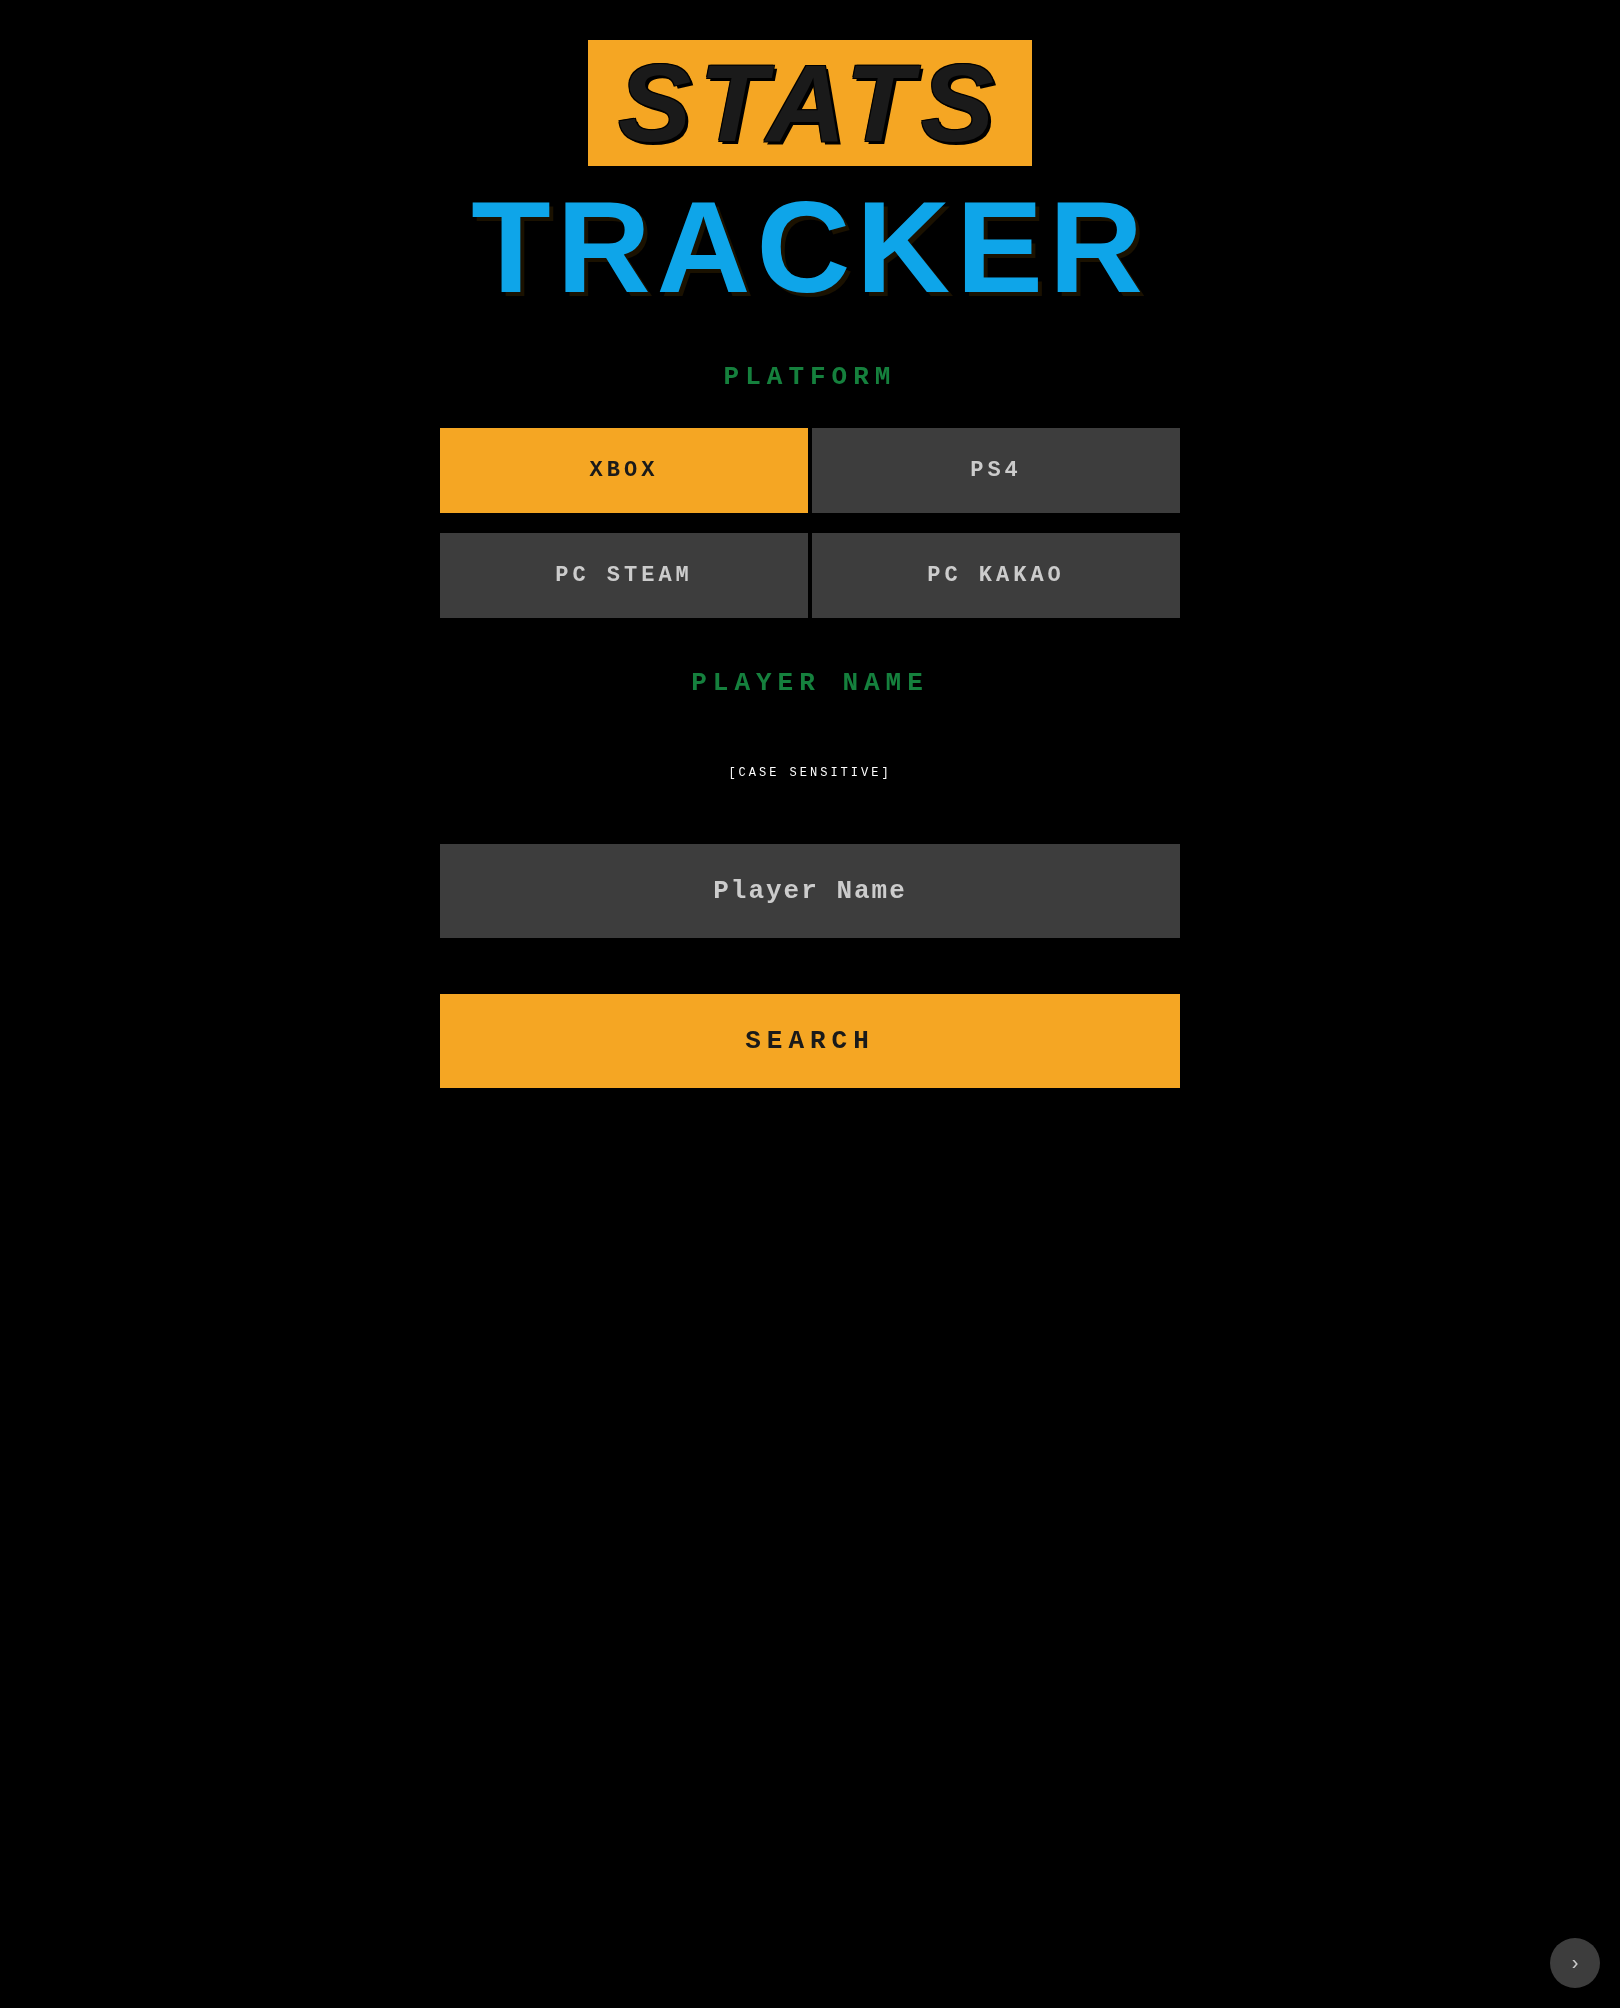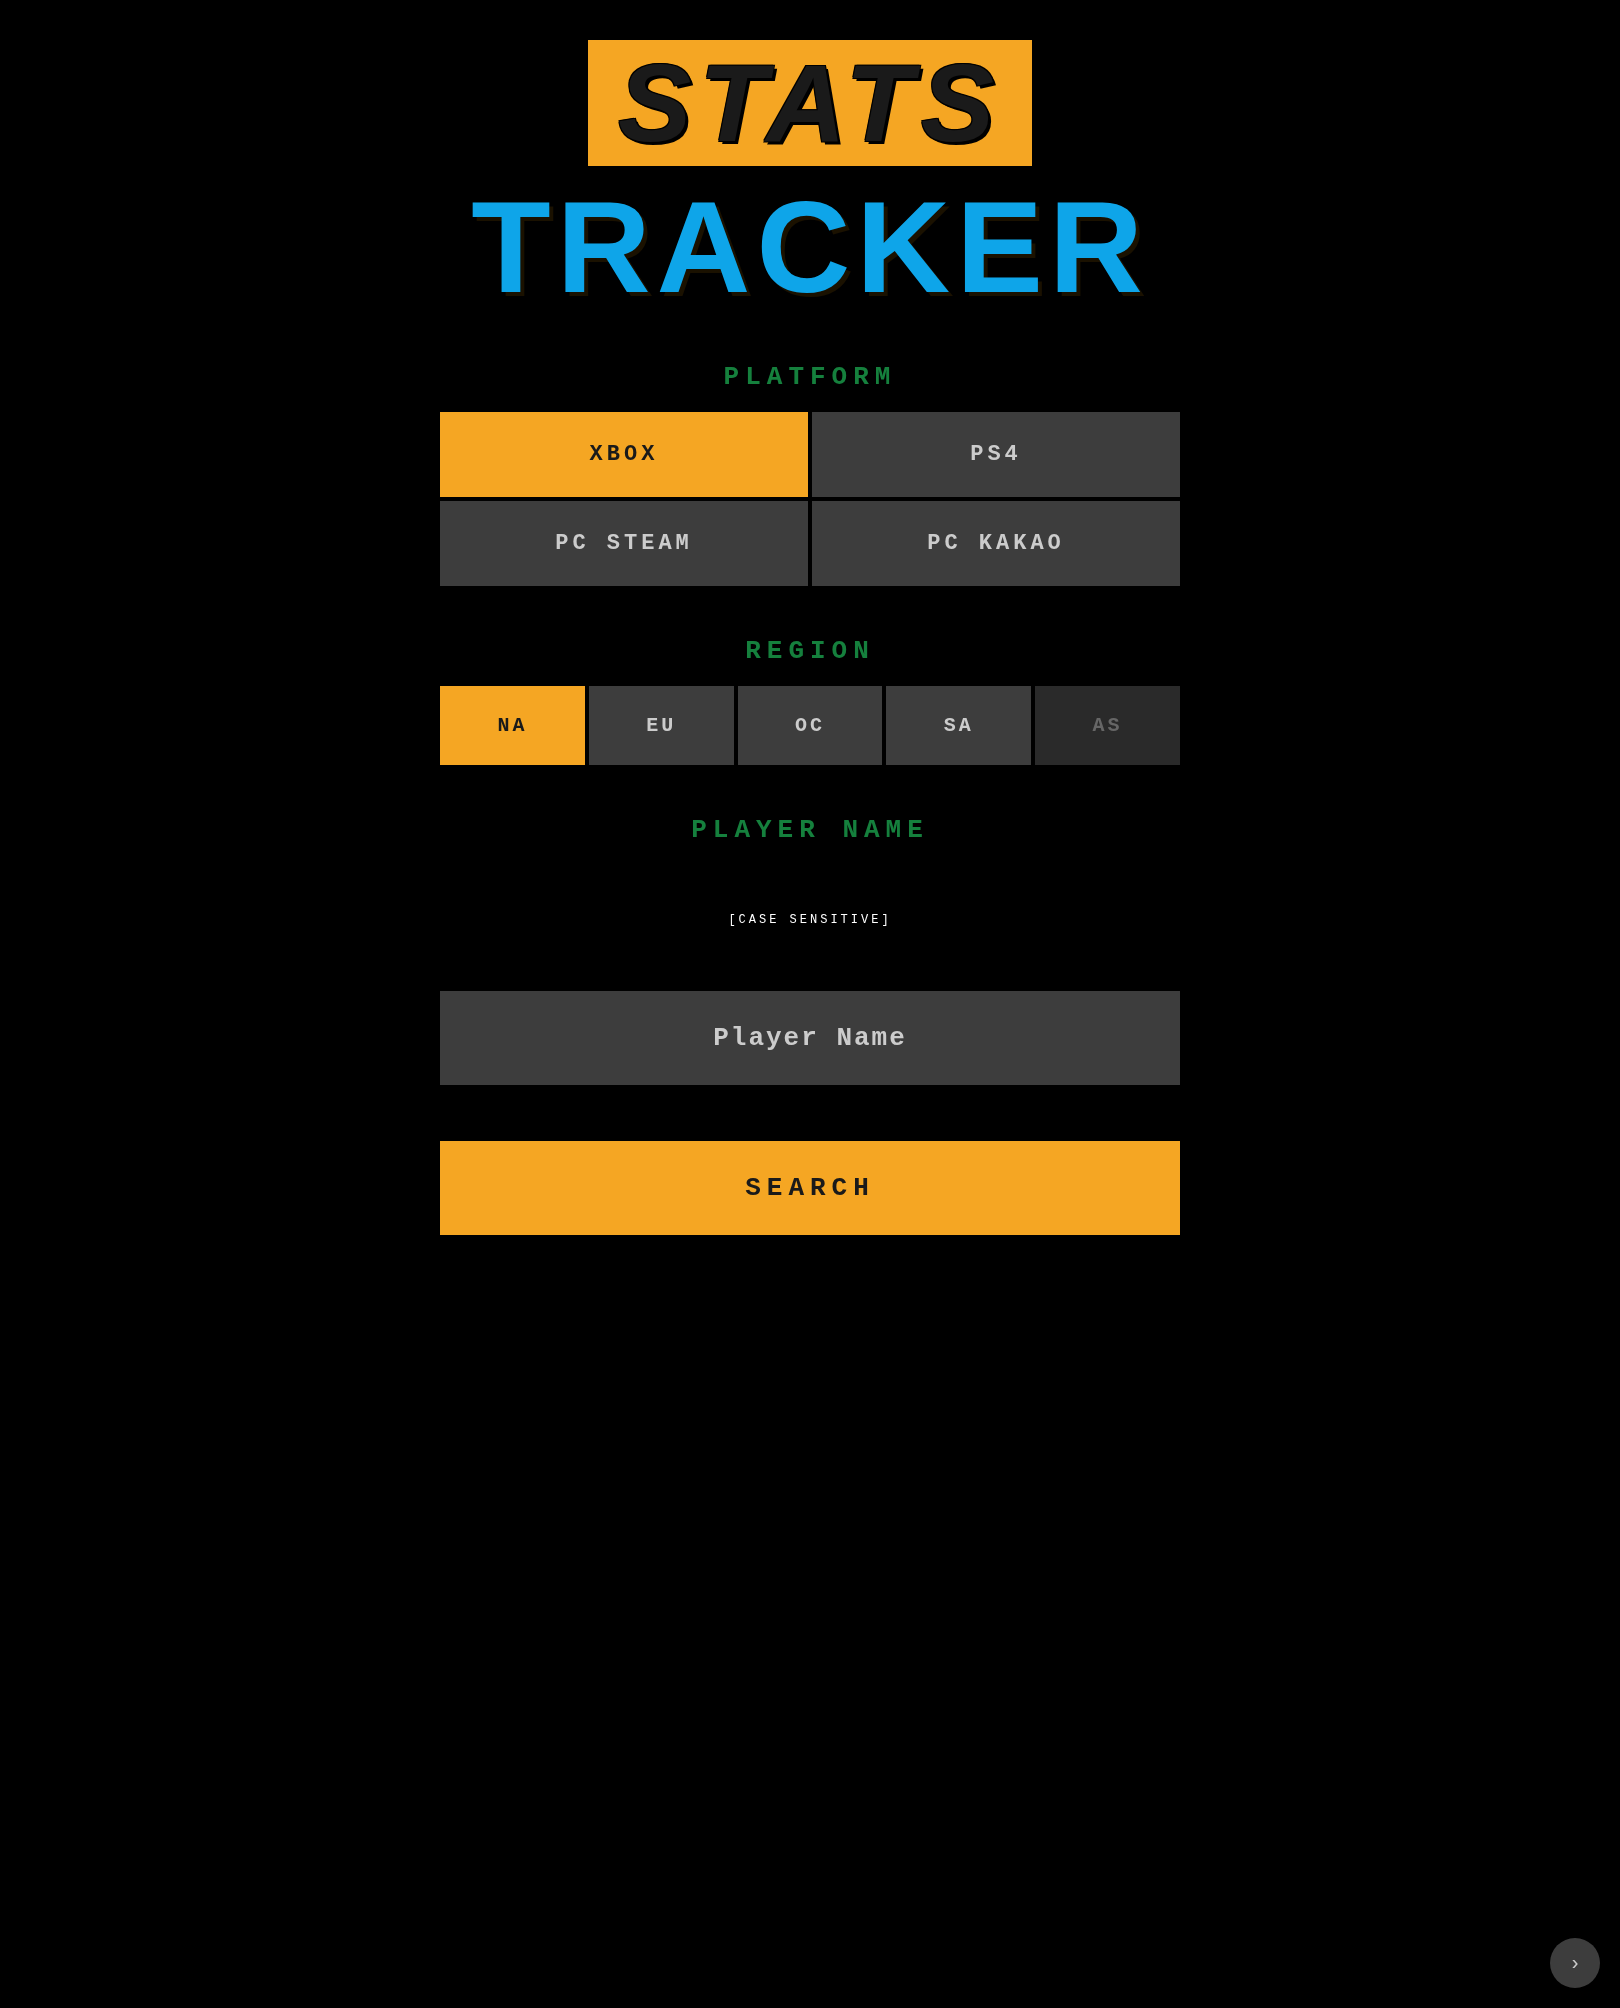--- a/index.html
+++ b/index.html
@@ -123,20 +123,21 @@
       border: none;
       padding: 30px 20px;
       font-size: 22px;
       font-weight: bold;
       letter-spacing: 4px;
       text-transform: uppercase;
       font-family: 'Courier New', Courier, monospace;
       cursor: pointer;
       text-align: center;
       transition: background-color 0.2s;
+      margin-top: 16px;
     }
 
     .platform-btn.active {
       background-color: #f5a623;
       color: #1a1a1a;
     }
 
     
     .region-section {
       width: 100%;
@@ -260,30 +261,20 @@
   <div class="platform-section">
     <div class="section-label">PLATFORM</div>
     <div class="platform-grid">
       <button class="platform-btn active">XBOX</button>
       <button class="platform-btn">PS4</button>
       <button class="platform-btn">PC STEAM</button>
       <button class="platform-btn">PC KAKAO</button>
     </div>
   </div>
 
-  <div class="region-section">
-    <div class="section-label">REGION</div>
-    <div class="region-grid">
-      <button class="region-btn active">NA</button>
-      <button class="region-btn">EU</button>
-      <button class="region-btn">OC</button>
-      <button class="region-btn">SA</button>
-      <button class="region-btn disabled">AS</button>
-    </div>
-  </div>
 
   <div class="playername-section">
     <div class="section-label">PLAYER NAME</div>
     <div class="section-sublabel">[CASE SENSITIVE]</div>
     <input type="text" class="player-name-input" placeholder="Player Name" style="">
     <button class="search-btn">SEARCH</button>
   </div>
 
 </div>
 

